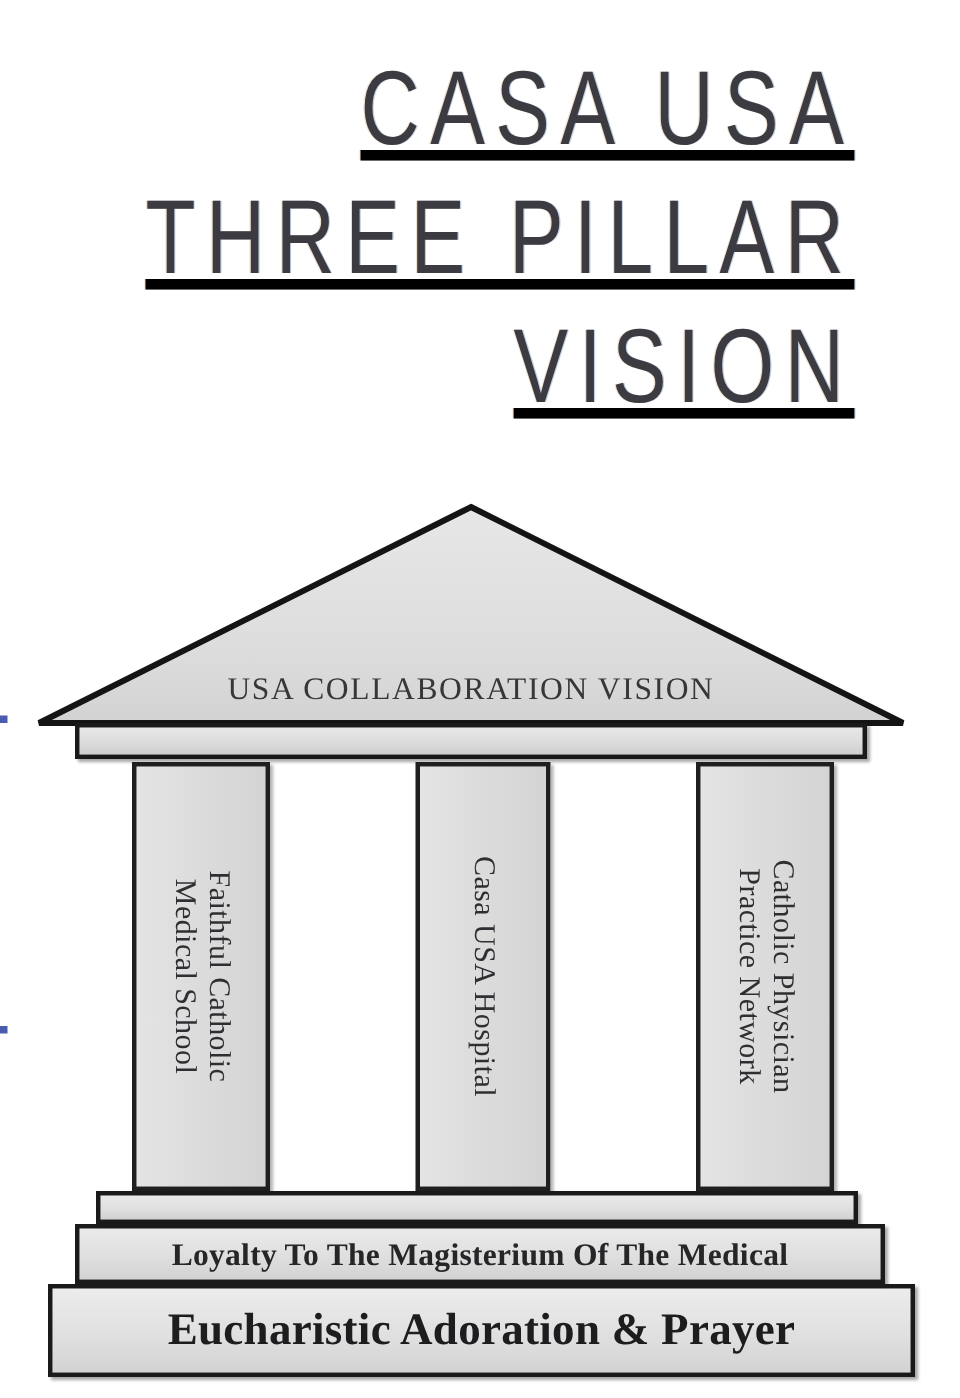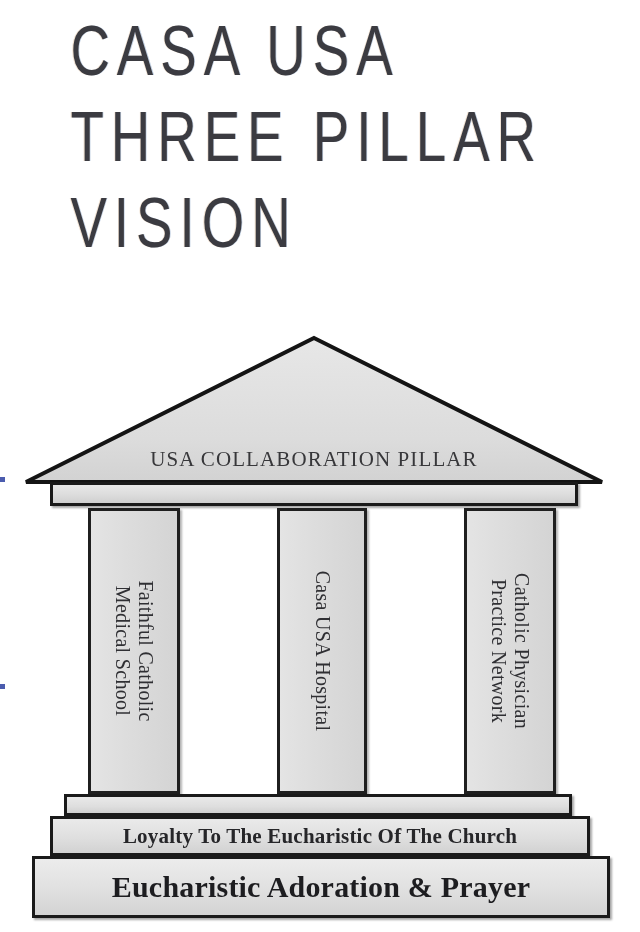--- a/index.html
+++ b/index.html
@@ -13,24 +13,25 @@
     height: 932px;
     position: relative;
     overflow: hidden;
     font-family: "Liberation Serif", "DejaVu Serif", serif;
   }
 
   
   #title-block {
     position: absolute;
     left: 0;
-    top: 8px;
+    top: 29px;
     width: 640px;
-    text-align: left;
-    user-select: none;
+    text-align: right;
+    user-select: none;
+    text-decoration: underline;
   }
   .title-line {
     display: block;
     font-family: "Liberation Sans Narrow", "Liberation Sans", "DejaVu Sans", sans-serif;
     font-weight: 400;
     font-size: 70px;
     line-height: 86px;
     letter-spacing: 9px;
     color: #3b3b41;
     transform: scaleX(0.78);
@@ -214,21 +215,21 @@
       <defs>
         <linearGradient id="pedGrad" x1="0" y1="0" x2="0" y2="1">
           <stop offset="0%" stop-color="#e7e7e7"></stop>
           <stop offset="70%" stop-color="#dcdcdc"></stop>
           <stop offset="100%" stop-color="#d2d2d2"></stop>
         </linearGradient>
       </defs>
       <polygon points="294,6 582,150 6,150" fill="url(#pedGrad)" stroke="#141414" stroke-width="4" stroke-linejoin="miter"></polygon>
     </svg>
   </div>
-  <div class="pediment-text" id="pediment-line2">USA COLLABORATION  PILLAR</div>
+  <div class="pediment-text" id="pediment-line2">USA COLLABORATION  VISION</div>
 
   <div id="entablature"></div>
 
   <div class="pillar" id="pillar-1">
     <div class="pillar-label">
       <span>Faithful Catholic</span>
       <span>Medical School</span>
     </div>
   </div>
 
@@ -241,21 +242,21 @@
   <div class="pillar" id="pillar-3">
     <div class="pillar-label">
       <span>Catholic Physician</span>
       <span>Practice Network</span>
     </div>
   </div>
 
   <div id="base-plinth"></div>
 
   <div id="base-magisterium">
-    <div id="base-magisterium-label">Loyalty To The Eucharistic Of The Church</div>
+    <div id="base-magisterium-label">Loyalty To The Magisterium Of The Medical</div>
   </div>
 
   <div id="base-foundation">
     <div id="base-foundation-label">Eucharistic Adoration &amp; Prayer</div>
   </div>
 
   <div class="edge-artifact" id="edge-artifact-top"></div>
   <div class="edge-artifact" id="edge-artifact-bottom"></div>
 
 </div>

